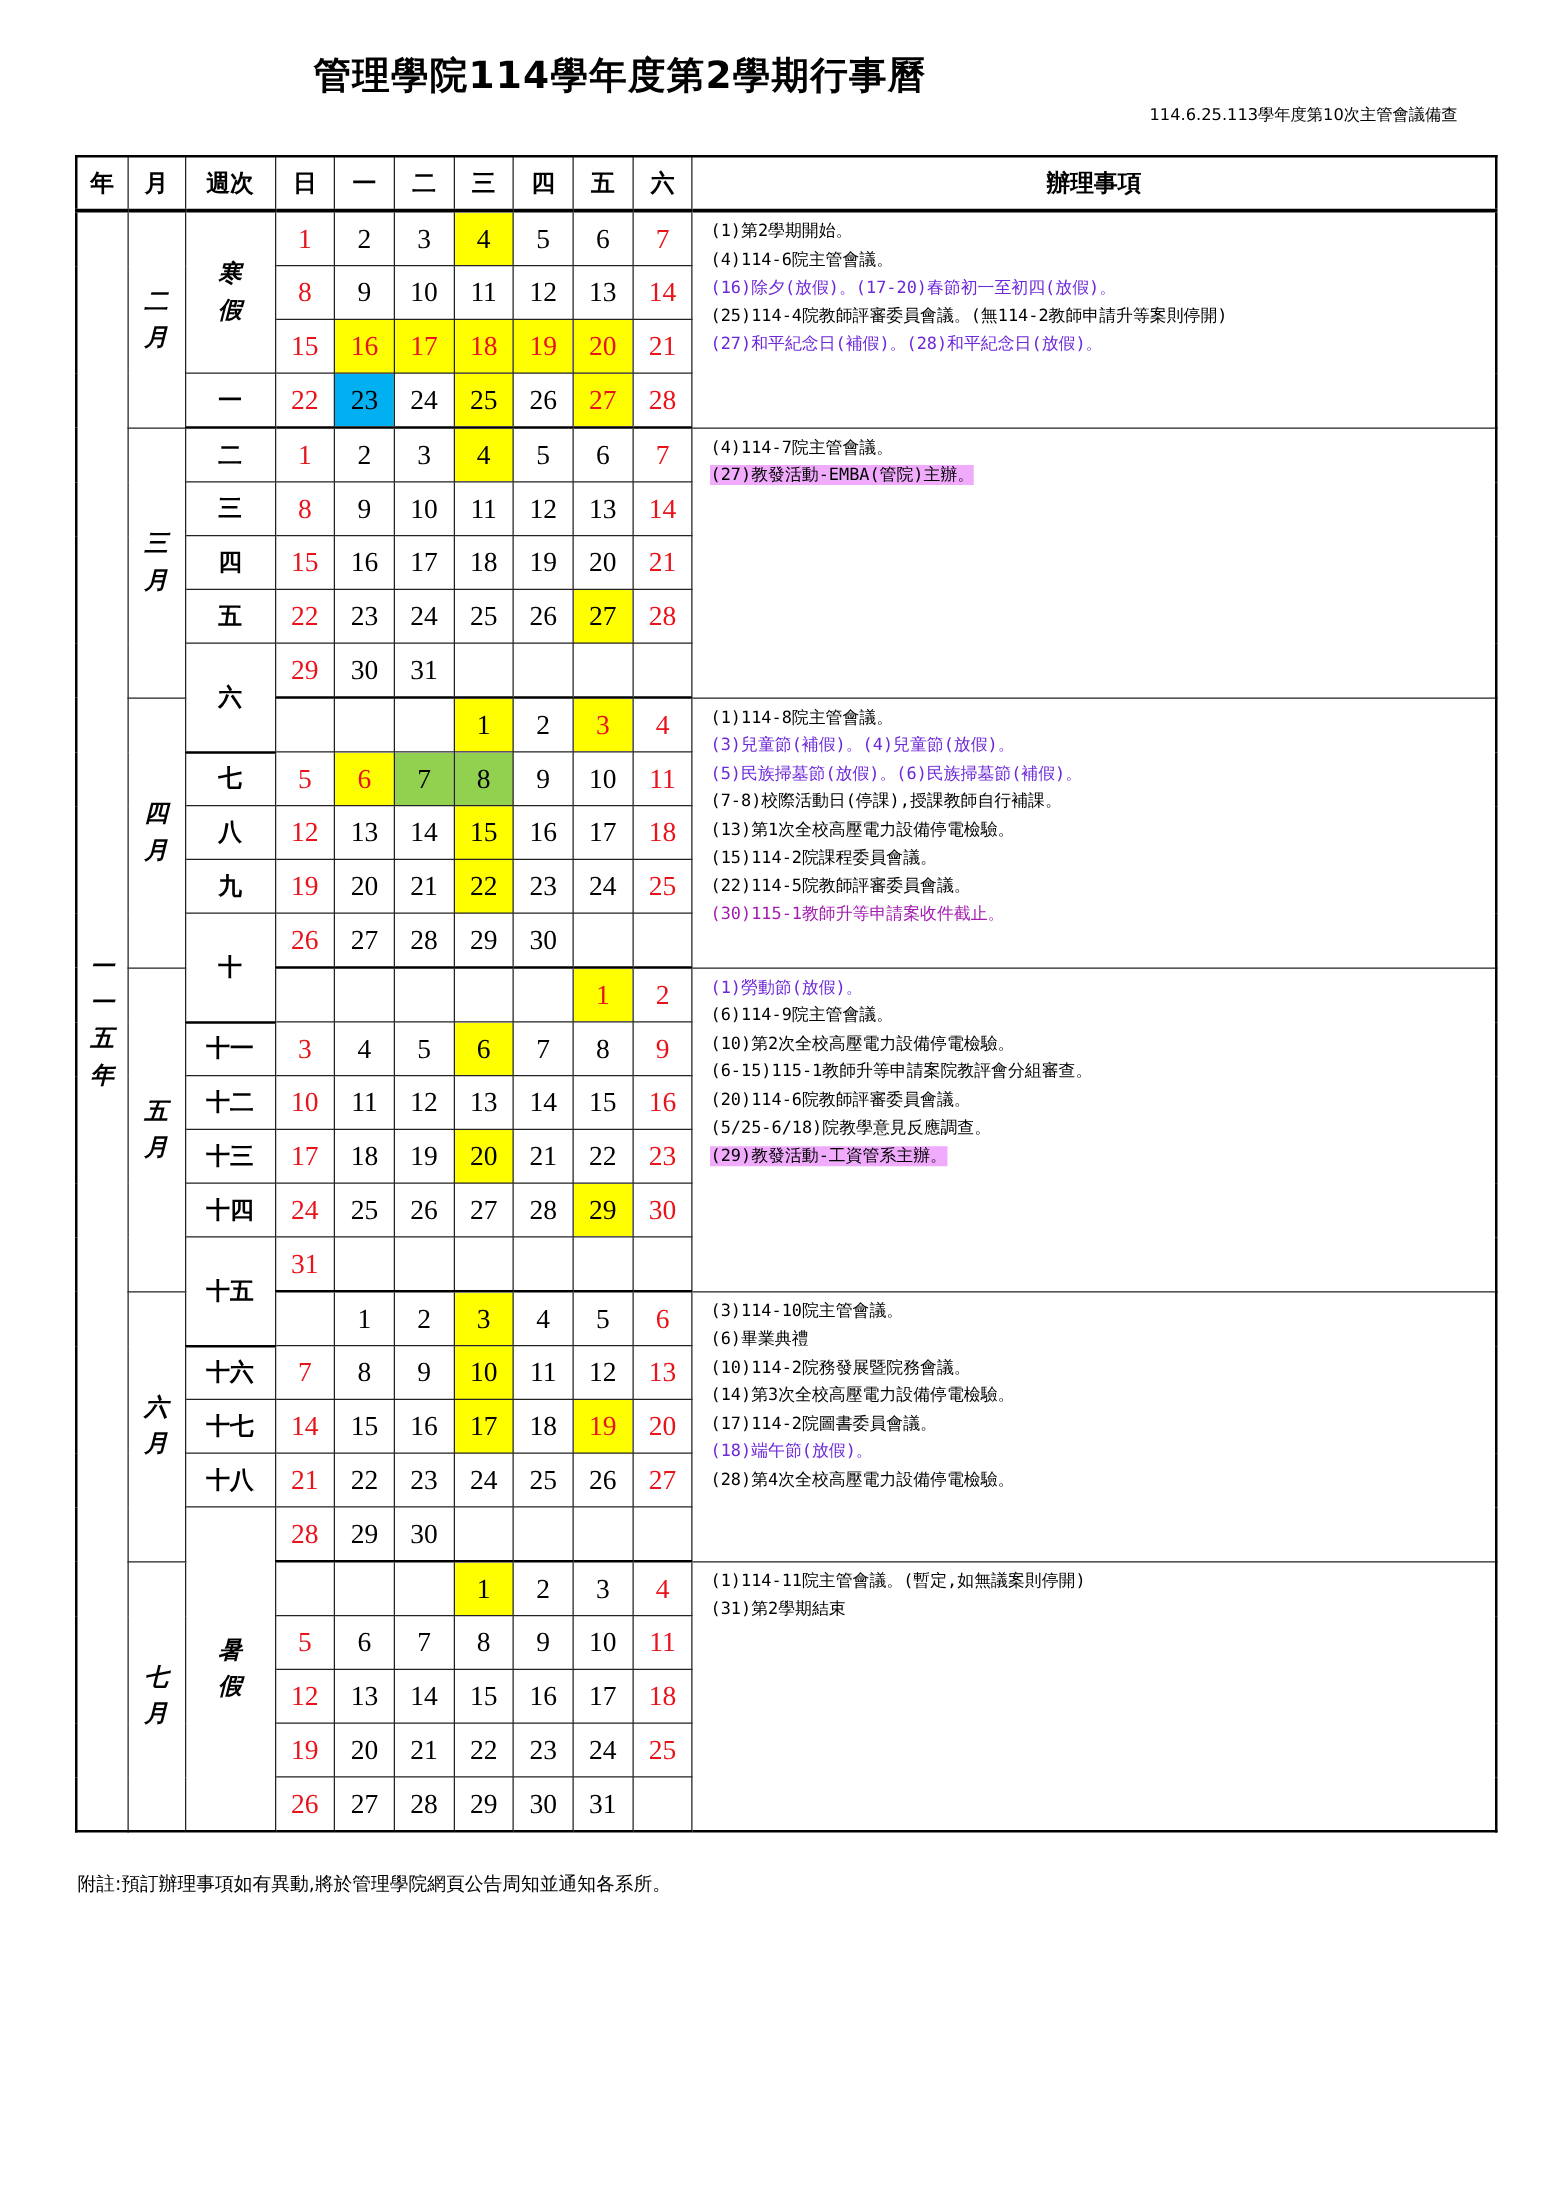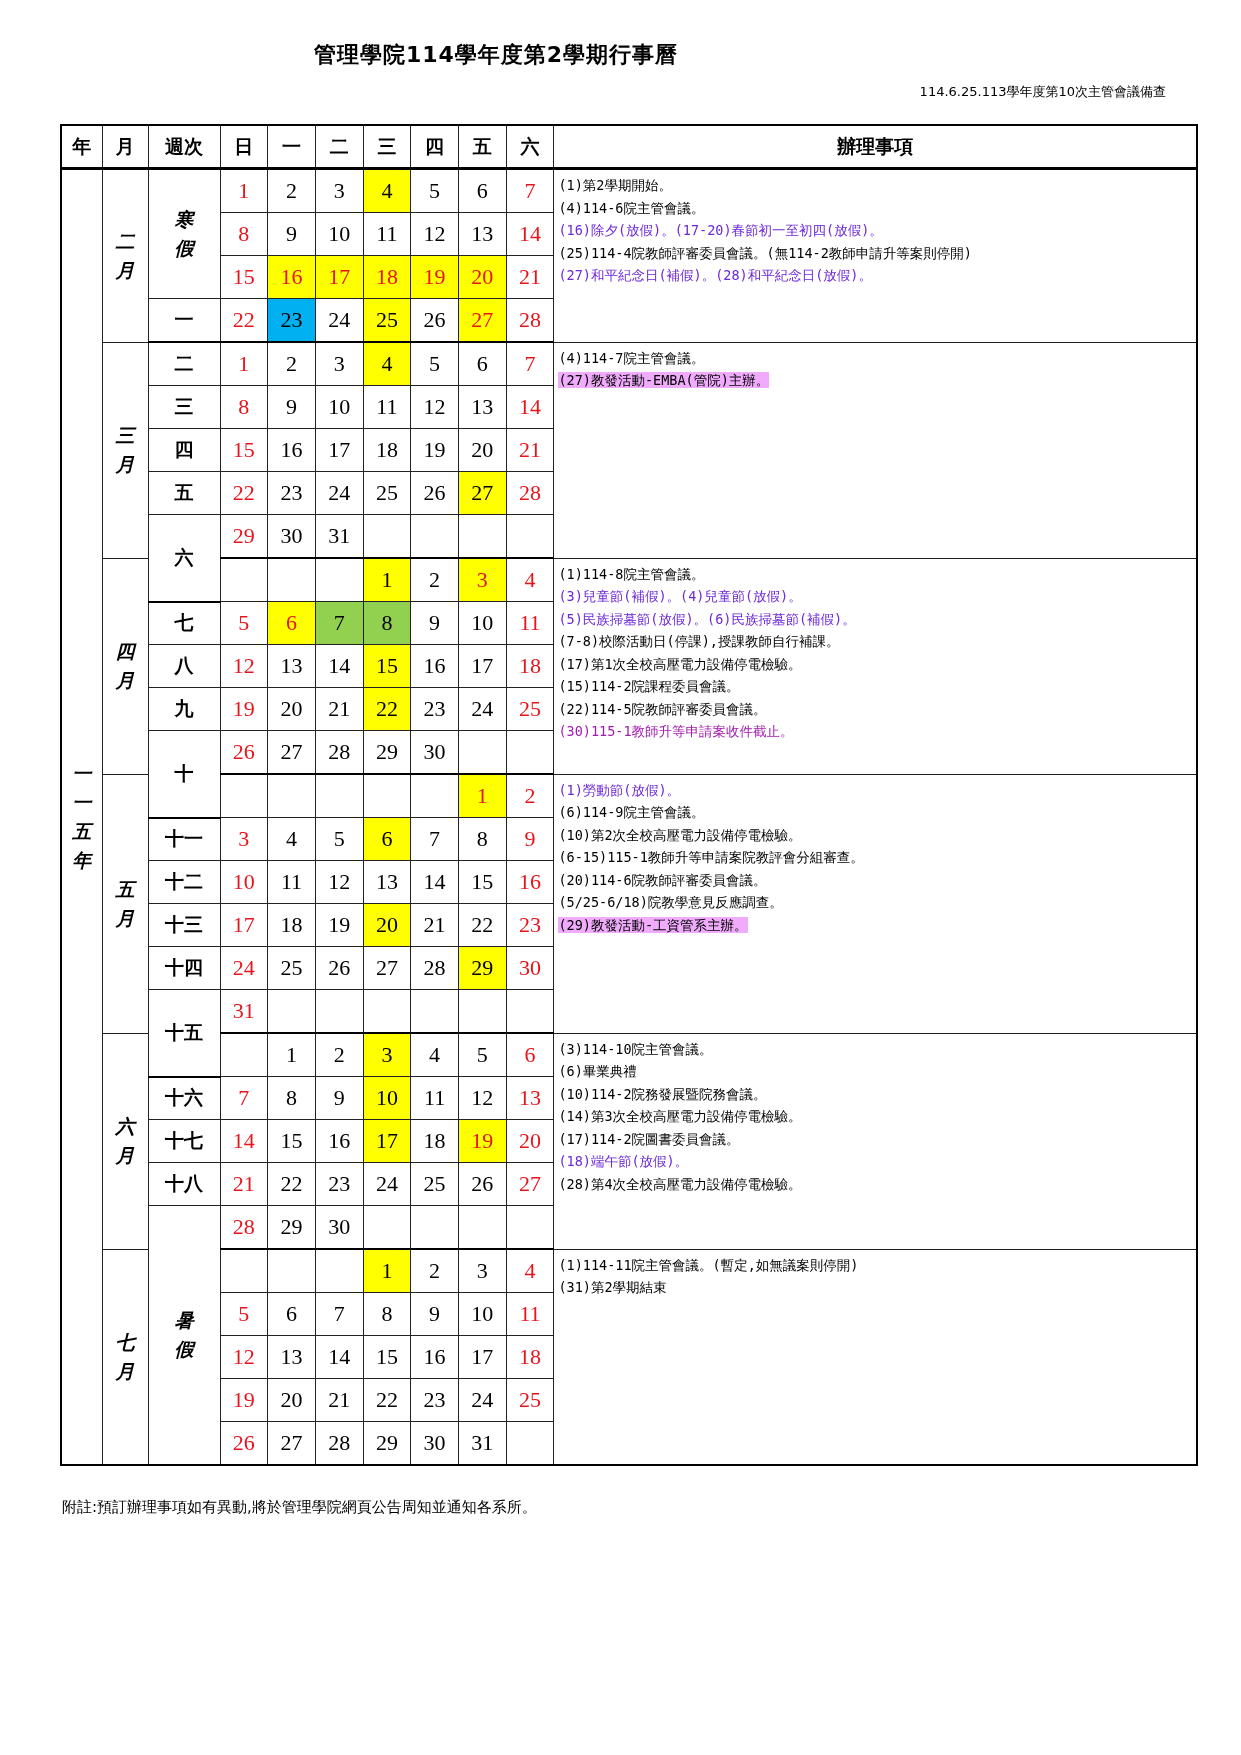--- a/index.html
+++ b/index.html
@@ -1,19 +1,19 @@
 <!DOCTYPE html>
 <html><head>
 <meta charset="utf-8">
 <style>
   html, body { margin:0; padding:0; background:#ffffff; }
   body { width:1241px; height:1755px; position:relative; overflow:hidden;
          font-family:"DejaVu Serif","Liberation Serif",serif; color:#000; }
   .title { position:absolute; left:0; width:992px; top:40px; text-align:center;
-           font-size:22px; font-weight:bold; letter-spacing:1px;
+           font-size:30px; font-weight:bold; letter-spacing:1px;
            font-family:"DejaVu Sans","Liberation Sans",sans-serif; }
   .subtitle { position:absolute; right:75px; top:83px; font-size:13px;
               font-family:"DejaVu Sans","Liberation Sans",sans-serif; }
   table.cal { position:absolute; left:60px; top:124px; width:1136px;
               border-collapse:collapse; table-layout:fixed;
               border:2.5px solid #000; }
   table.cal td, table.cal th { border:1.5px solid #222; padding:0; text-align:center;
               vertical-align:middle; overflow:hidden; }
   table.cal th { height:41px; font-size:19px; font-weight:bold;
                  font-family:"DejaVu Sans","Liberation Sans",sans-serif;
@@ -25,21 +25,21 @@
   td.hl-green { background:#92d050; }
   td.hl-blue { background:#00b0f0; }
   td.vert { font-size:19px; font-weight:bold; line-height:29px;
             font-family:"DejaVu Sans","Liberation Sans",sans-serif;font-style:italic; }
   td.vert span { display:inline-block; width:1.1em; word-break:break-all; white-space:normal; }
   td.week { font-size:19px; font-weight:bold;
             font-family:"DejaVu Sans","Liberation Sans",sans-serif; }
   td.events { text-align:left !important; vertical-align:top !important;
               padding:4px 4px 0 4px !important; font-size:13.5px; line-height:22.5px;
               font-family:"DejaVu Sans Mono","Liberation Mono",monospace; }
-  .ev { display:block; white-space:normal; }
+  .ev { display:block; white-space:normal;margin-left:10px; }
   .ev.c-red { color:#6d28d9; }
   .ev.c-purple { color:#a21caf; }
   .ev.c-black { color:#000; }
   .ev.hl span { background:#f0abfc; }
   tr.month-end td { border-bottom:2.5px solid #000; }
   .footnote { position:absolute; left:62px; top:1487px; font-size:15px;
               font-family:"DejaVu Sans","Liberation Sans",sans-serif;margin-top:11px; }
 </style>
 </head>
 <body>
@@ -186,21 +186,21 @@
         <td class="day"></td>
         <td class="day hl-yellow">1</td>
         <td class="day">2</td>
         <td class="day red hl-yellow">3</td>
         <td class="day red">4</td>
         <td rowspan="5" class="events">
           <div class="ev c-black"><span>(1)114-8院主管會議。</span></div>
           <div class="ev c-red"><span>(3)兒童節(補假)。(4)兒童節(放假)。</span></div>
           <div class="ev c-red"><span>(5)民族掃墓節(放假)。(6)民族掃墓節(補假)。</span></div>
           <div class="ev c-black"><span>(7-8)校際活動日(停課),授課教師自行補課。</span></div>
-          <div class="ev c-black"><span>(17)第1次全校高壓電力設備停電檢驗。</span></div>
+          <div class="ev c-black"><span>(13)第1次全校高壓電力設備停電檢驗。</span></div>
           <div class="ev c-black"><span>(15)114-2院課程委員會議。</span></div>
           <div class="ev c-black"><span>(22)114-5院教師評審委員會議。</span></div>
           <div class="ev c-purple"><span>(30)115-1教師升等申請案收件截止。</span></div>
         </td>
       </tr>
       <tr>
         <td rowspan="1" class="week"><span>七</span></td>
         <td class="day red">5</td>
         <td class="day red hl-yellow">6</td>
         <td class="day hl-green">7</td>

